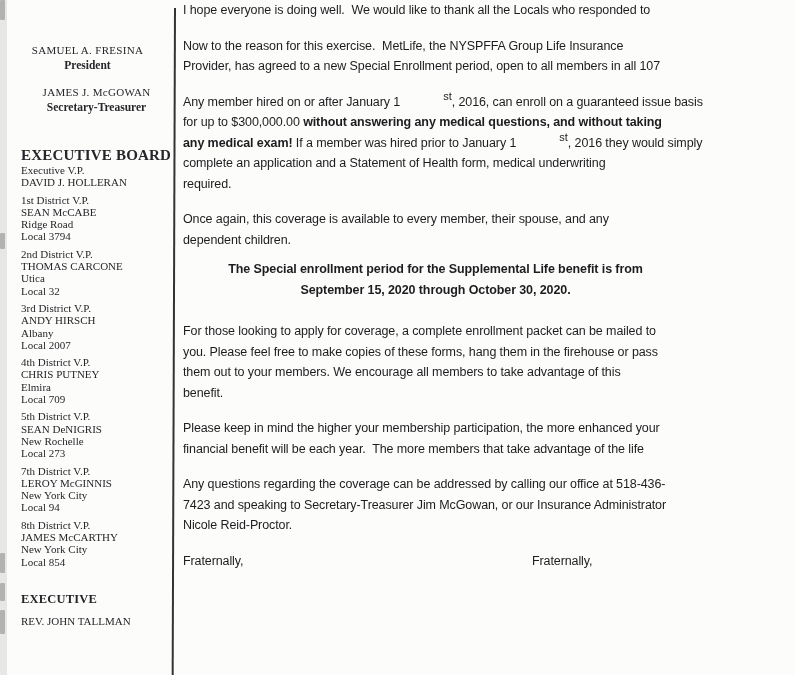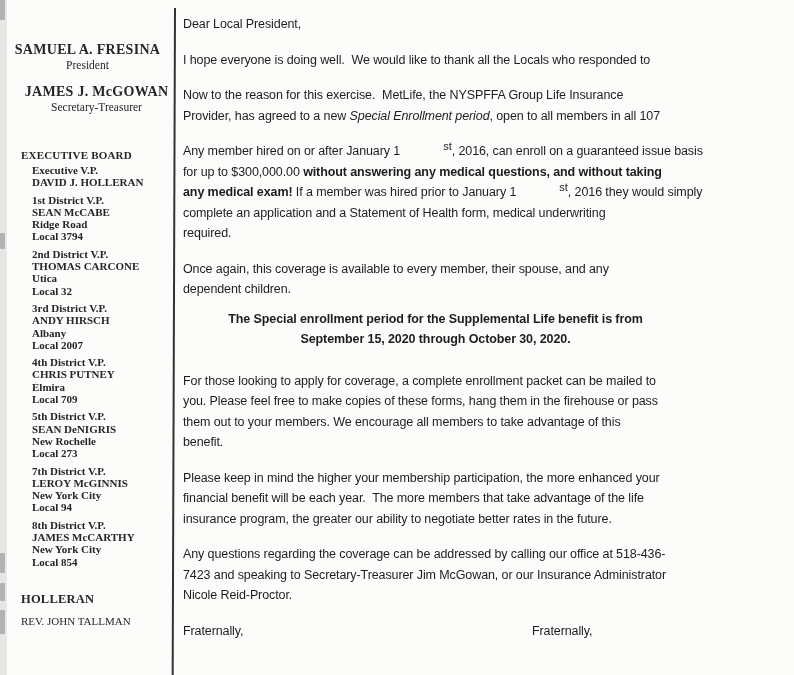--- a/index.html
+++ b/index.html
@@ -22,24 +22,24 @@
   .scan-tick{position:absolute;left:0;width:5px;background:#8f8f8f;opacity:.6;border-radius:1px;}
 
   
   .sidebar{
     position:absolute;left:0;top:0;width:175px;height:675px;
     font-family:"Liberation Serif","DejaVu Serif",serif;
     color:var(--sidebar-ink);
   }
   .officers{padding-top:42px;text-align:center;}
   .officer + .officer{margin-top:12px;padding-left:18px;}
-  .officer-name{font-size:14px;line-height:16px;letter-spacing:.3px;font-weight:700;}
-  .officer-title{font-size:11.5px;line-height:14px;}
-  .board-heading{margin-top:34px;padding-left:21px;font-weight:bold;font-size:11px;line-height:14px;letter-spacing:.2px;}
-  .board{padding-left:32px;font-weight:bold;}
+  .officer-name{font-size:11px;line-height:16px;letter-spacing:.3px;font-weight:400;}
+  .officer-title{font-size:11.5px;line-height:14px;font-weight:bold;}
+  .board-heading{margin-top:34px;padding-left:21px;font-weight:bold;font-size:15px;line-height:14px;letter-spacing:.2px;}
+  .board{padding-left:21px;}
   .board-entry{margin-top:5px;font-size:11px;line-height:12.3px;}
   .board-entry:first-child{margin-top:2px;}
   .chaplain-heading{margin-top:24px;padding-left:21px;font-weight:bold;font-size:12.5px;line-height:14px;letter-spacing:.2px;}
   .chaplain-name{margin-top:9px;padding-left:21px;font-size:11px;line-height:12.3px;}
 
   
   .divider{
     position:absolute;left:174px;top:8px;width:1.6px;height:667px;
     background:var(--divider);transform:rotate(.2deg);transform-origin:top center;
   }
@@ -48,21 +48,21 @@
   .letter{
     position:absolute;left:183px;top:0;width:580px;
     color:var(--ink);
     font-size:12.5px;line-height:20.5px;letter-spacing:-.1px;
     white-space:nowrap;
   }
   .salutation{margin-top:14px;margin-bottom:15px;}
   .para{margin-bottom:15px;}
   .para.center{width:505px;text-align:center;margin-top:-6px;margin-bottom:21px;}
   .para .b{font-weight:bold;}
-  .para .i{font-style:italic;margin-top:24px;}
+  .para .i{margin-top:24px;}
   .para sup{font-size:11px;line-height:0;vertical-align:super;letter-spacing:0;margin-left:43px;}
   .closing-row{position:relative;height:22px;}
   .closing-right{position:absolute;left:349px;top:0;}
 </style>
 </head>
 <body>
 
 <div class="page">
 
   <div class="scan-edge"></div>
@@ -125,36 +125,35 @@
           <div class="entry-line">New York City</div>
           <div class="entry-line">Local 94</div>
         </div>
         <div class="board-entry">
           <div class="entry-title">8th District V.P.</div>
           <div class="entry-name">JAMES McCARTHY</div>
           <div class="entry-line">New York City</div>
           <div class="entry-line">Local 854</div>
         </div>
       </div>
-    <div class="chaplain-heading">HOLLERAN</div>
+    <div class="chaplain-heading">EXECUTIVE</div>
     <div class="chaplain-name">REV. JOHN TALLMAN</div>
   </aside>
 
   <div class="divider"></div>
 
   <main class="letter">
-    <div class="salutation">Dear Local President,</div>
     <div>
         <div class="para"><span>I hope everyone is doing well.&nbsp; We would like to thank all the Locals who responded to</span><br></div>
         <div class="para"><span>Now to the reason for this exercise.&nbsp; MetLife, the NYSPFFA Group Life Insurance</span><br><span>Provider, has agreed to a new </span><span class="i">Special Enrollment period</span><span>, open to all members in all 107</span><br></div>
         <div class="para"><span>Any member hired on or after January 1</span><sup>st</sup><span>, 2016, can enroll on a guaranteed issue basis</span><br><span>for up to $300,000.00 </span><span class="b">without answering any medical questions, and without taking</span><br><span class="b">any medical exam!</span><span> If a member was hired prior to January 1</span><sup>st</sup><span>, 2016 they would simply</span><br><span>complete an application and a Statement of Health form, medical underwriting</span><br><span>required.</span></div>
         <div class="para"><span>Once again, this coverage is available to every member, their spouse, and any</span><br><span>dependent children.</span></div>
         <div class="para center"><span class="b">The Special enrollment period for the Supplemental Life benefit is from</span><br><span class="b">September 15, 2020 through October 30, 2020.</span></div>
         <div class="para"><span>For those looking to apply for coverage, a complete enrollment packet can be mailed to</span><br><span>you. Please feel free to make copies of these forms, hang them in the firehouse or pass</span><br><span>them out to your members. We encourage all members to take advantage of this</span><br><span>benefit.</span></div>
-        <div class="para"><span>Please keep in mind the higher your membership participation, the more enhanced your</span><br><span>financial benefit will be each year.&nbsp; The more members that take advantage of the life</span><br><span>insurance program, the greater our ability to negotiate better rates in the future.</span></div>
+        <div class="para"><span>Please keep in mind the higher your membership participation, the more enhanced your</span><br><span>financial benefit will be each year.&nbsp; The more members that take advantage of the life</span><br></div>
         <div class="para"><span>Any questions regarding the coverage can be addressed by calling our office at 518-436-</span><br><span>7423 and speaking to Secretary-Treasurer Jim McGowan, or our Insurance Administrator</span><br><span>Nicole Reid-Proctor.</span></div>
       </div>
     <div class="closing-row">
       <span class="closing-left">Fraternally,</span>
       <span class="closing-right">Fraternally,</span>
     </div>
   </main>
 
 </div>
 

